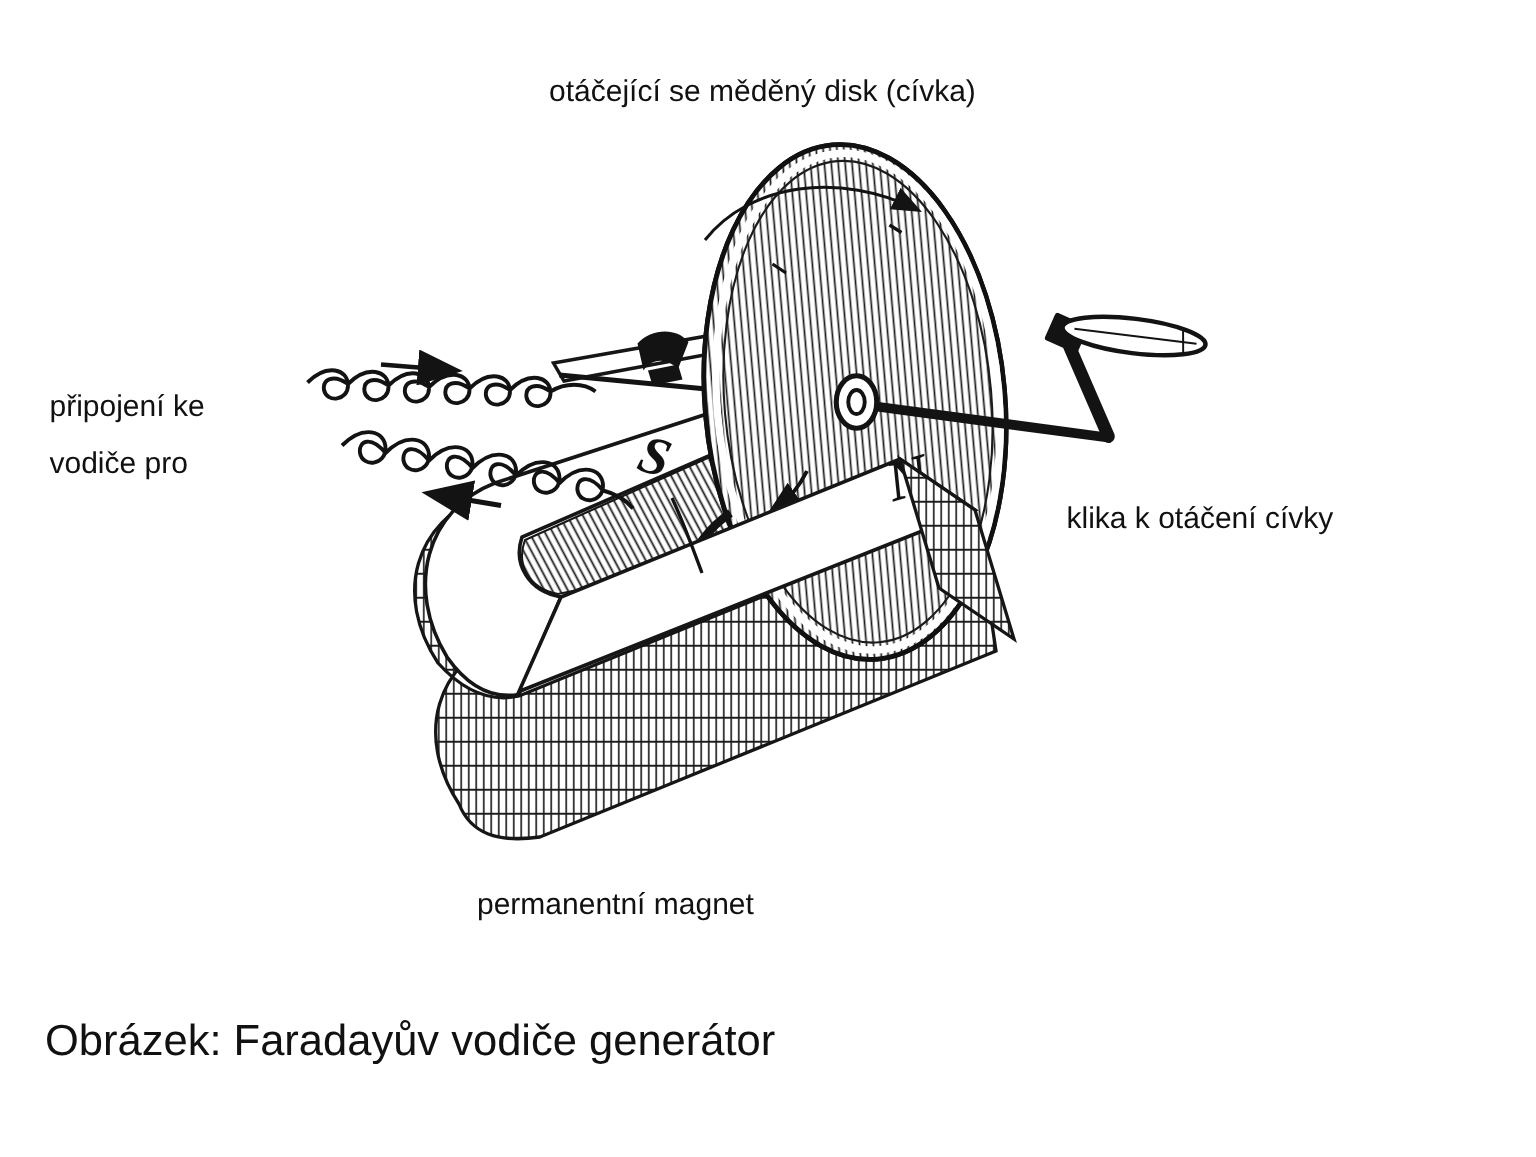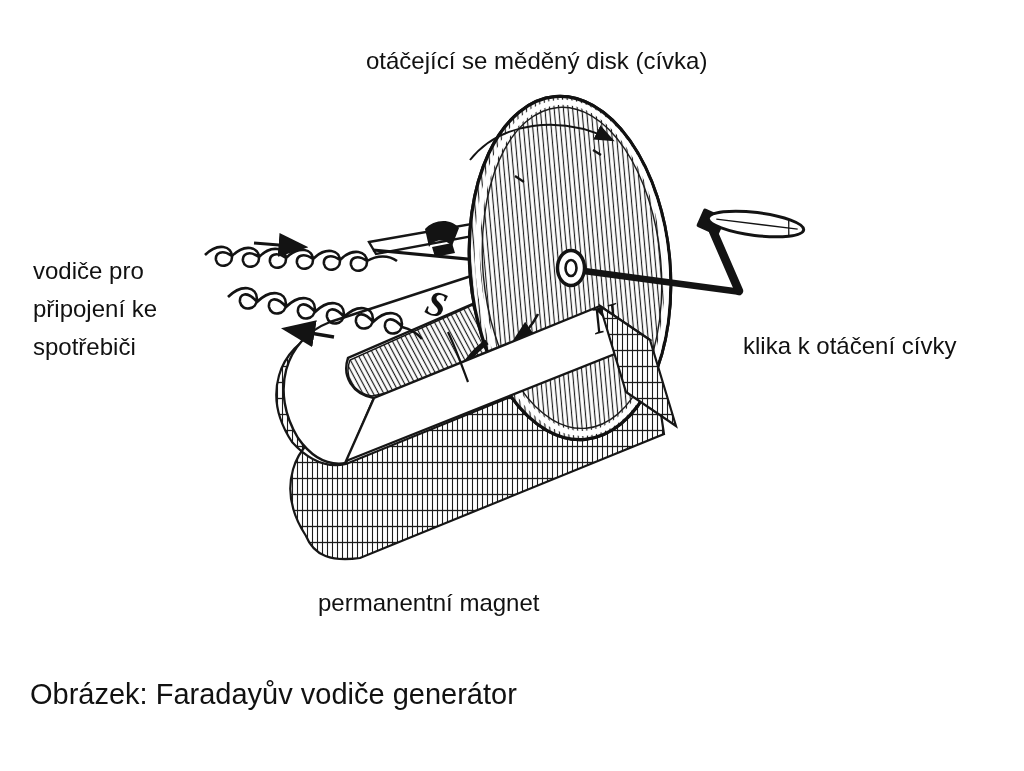--- a/index.html
+++ b/index.html
@@ -2,24 +2,24 @@
 <html><head>
 <meta charset="utf-8">
 <style>
   html,body{margin:0;padding:0;}
   body{
     width:1024px;height:771px;position:relative;overflow:hidden;
     background:#ffffff;
     font-family:"Liberation Sans", sans-serif;
     color:#111111;
   }
-  .lbl{position:absolute;font-size:24px;line-height:38px;white-space:nowrap;}
+  .lbl{position:absolute;font-size:20px;line-height:38px;white-space:nowrap;}
   #top-label{left:366px;top:42px;}
   #left-label{left:33px;top:252px;}
-  #right-label{left:743px;top:327px;}
+  #right-label{left:711px;top:327px;}
   #bottom-label{left:318px;top:584px;}
   #caption{position:absolute;left:30px;top:678px;font-size:29px;white-space:nowrap;}
   #caption .b{font-weight:normal;}
   #figure-svg{position:absolute;left:170px;top:80px;}
   svg text.pole{
     font-family:"Liberation Serif", serif;
     font-style:italic;font-weight:bold;fill:#121212;
   }
 </style>
 </head>
@@ -120,23 +120,22 @@
       c 8,2 15,6 20,12"></path>
     <path d="M 448,332 C 456,349 462,366 468,382" stroke-width="2.2"></path>
     <path d="M 254,243 L 304,247" stroke-width="3" marker-end="url(#ah)"></path>
     <path d="M 334,337 L 286,329" stroke-width="3.4" marker-end="url(#ah)"></path>
   </g>
 </svg>
 
 <div class="lbl" id="top-label">otáčející se měděný disk (cívka)</div>
 
 <div class="lbl" id="left-label">
+  <div>připojení ke</div>
   <div>vodiče pro</div>
-  <div>připojení ke</div>
-  <div>spotřebiči</div>
 </div>
 
 <div class="lbl" id="right-label">klika k otáčení cívky</div>
 
 <div class="lbl" id="bottom-label">permanentní magnet</div>
 
 <div id="caption">
   <span class="b">Obrázek</span><span>: Faradayův vodiče generátor</span>
 </div>
 

